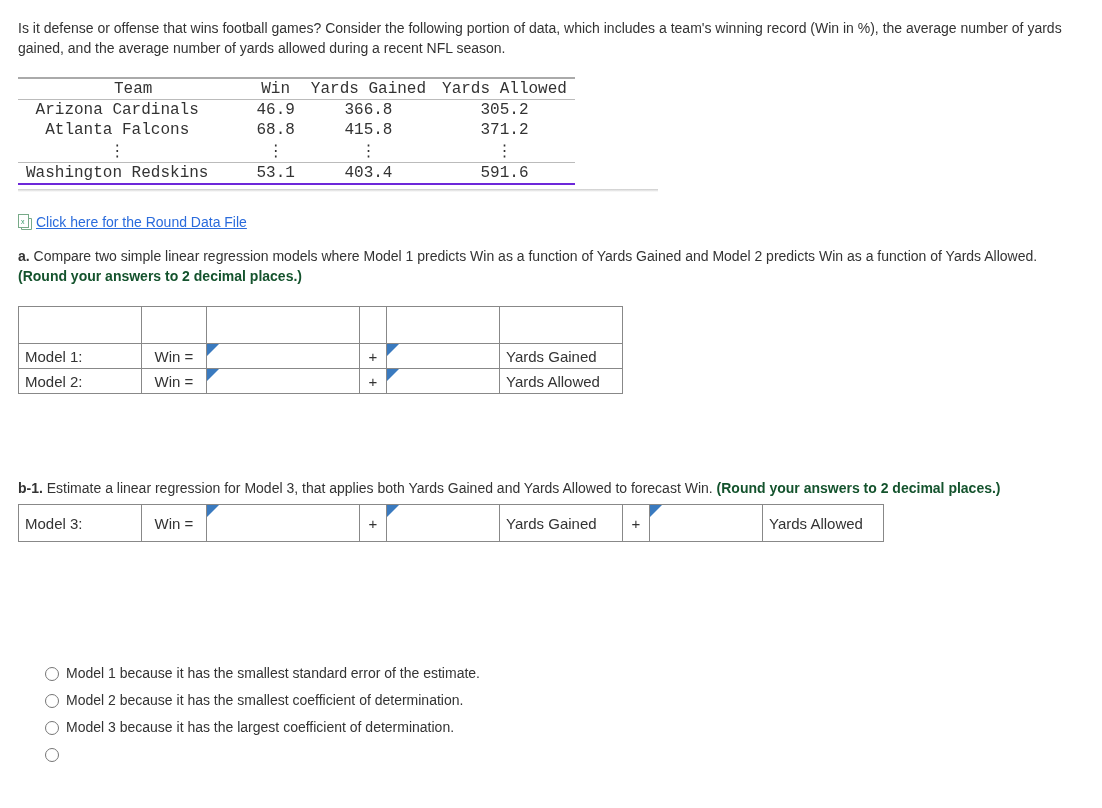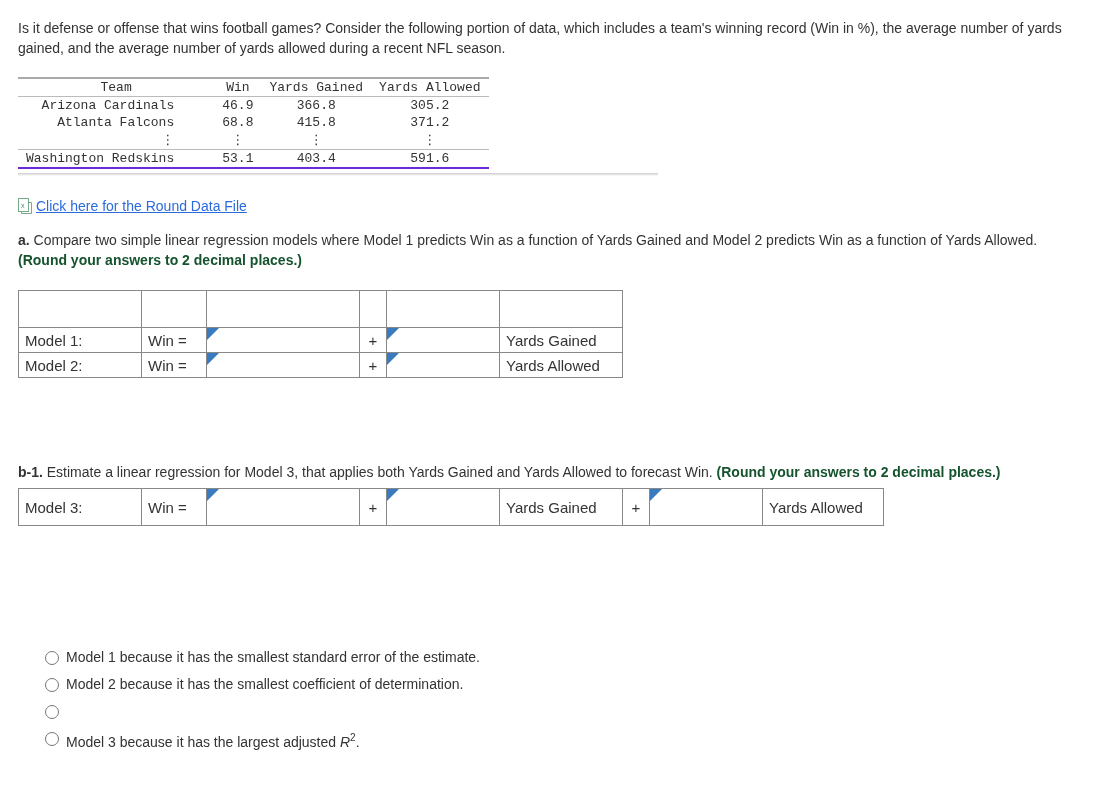--- a/index.html
+++ b/index.html
@@ -8,38 +8,38 @@
       color: #333;
       margin: 0;
       padding: 18px 18px 10px 18px;
       background: #fff;
       width: 1066px;
     }
     .intro { margin-bottom: 18px; line-height: 1.45; }
     .data-table {
       border-collapse: collapse;
       font-family: "Courier New", monospace;
-      font-size: 13px;
+      font-size: 16px;
       color: #333;
       margin-bottom: 4px;
     }
     .data-table td, .data-table th {
       padding: 1px 8px;
       border: none;
       background: #fff;
     }
     .data-table thead th {
       border-top: 2px solid #aaa;
       border-bottom: 1px solid #bbb;
       text-align: center;
       font-weight: normal;
     }
     .data-table thead th:first-child { text-align: center; }
     .data-table tbody td { text-align: center; }
-    .data-table tbody td:first-child { text-align: right; padding-right: 40px; }
+    .data-table tbody td:first-child { text-align: center; padding-right: 40px; }
     .data-table tbody tr:last-child td { border-top: 1px solid #bbb; border-bottom: 2px solid #6d28d9; }
     .hr-shadow {
       height: 3px;
       width: 640px;
       background: linear-gradient(#ccc, transparent);
       margin-bottom: 22px;
     }
     .file-link {
       color: #2a6bdc;
       text-decoration: underline;
@@ -63,21 +63,21 @@
     .answer-table td {
       border: 1px solid #888;
       padding: 3px 6px;
       background: #fff;
       height: 18px;
       vertical-align: middle;
     }
     .answer-table tr:first-child td { height: 30px; margin-left: 20px; }
     .blank-header td { background: #fff; }
     .model-label { width: 110px; }
-    .eq-label { width: 52px; }
+    .eq-label { width: 52px; text-align: center; }
     .num-input {
       background: #d9e7f5;
       width: 140px;
       position: relative;
     }
     .num-input.narrow { width: 100px; }
     .num-input::before {
       content: "";
       position: absolute;
       left: 0; top: 0;
@@ -236,22 +236,22 @@
     <label class="radio-row">
       <input type="radio" name="b2" style="">
       <span>Model 1 because it has the smallest standard error of the estimate.</span>
     </label>
     <label class="radio-row">
       <input type="radio" name="b2" style="">
       <span>Model 2 because it has the smallest coefficient of determination.</span>
     </label>
     <label class="radio-row">
       <input type="radio" name="b2" style="">
+      <span>Model 3 because it has the largest coefficient of determination.</span>
     </label>
     <label class="radio-row align-base">
       <input type="radio" name="b2" style="">
-      <span>Model 3 because it has the largest adjusted <span class="rsq">R</span><sup>2</sup>.</span>
     </label>
   </div>
 </div>
 
 
 
 
 </body></html>

